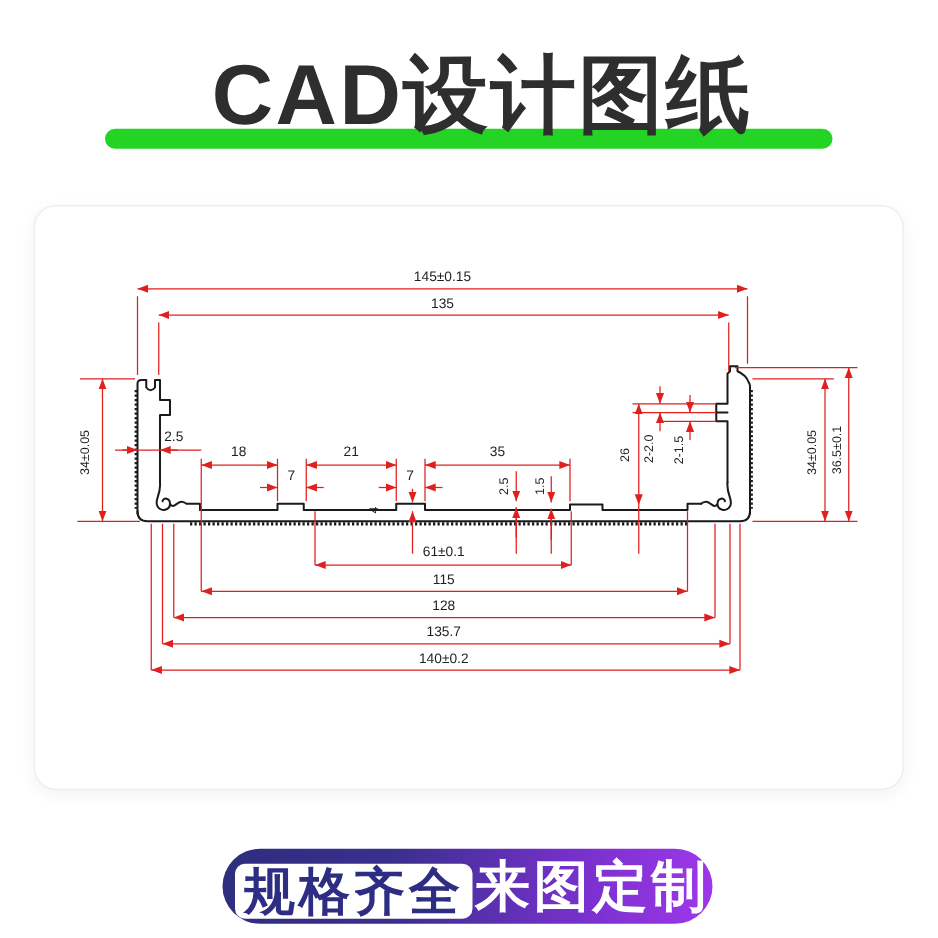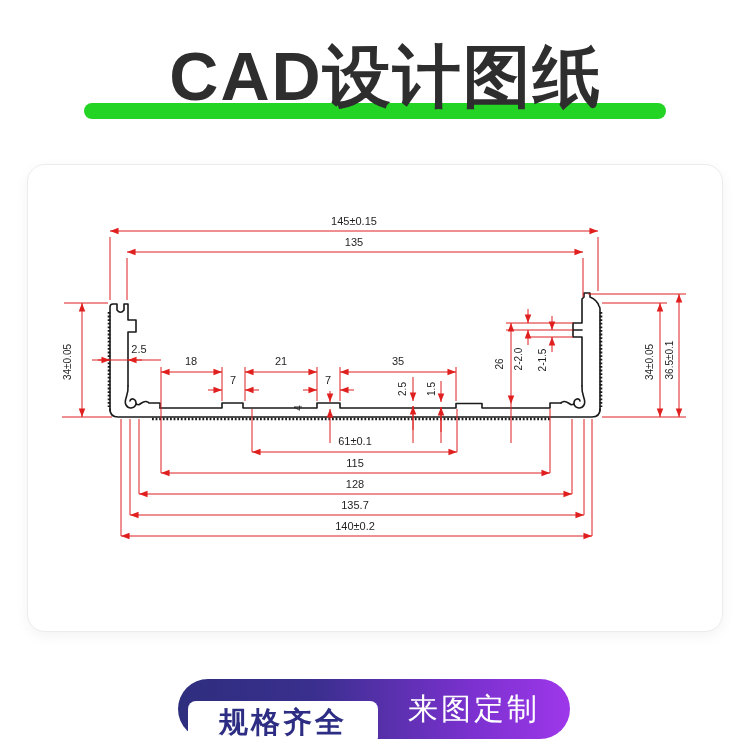--- a/index.html
+++ b/index.html
@@ -15,25 +15,25 @@
        background:#ffffff;border:1px solid #ececec;border-radius:18px;
        box-shadow:0 4px 14px rgba(0,0,0,0.05);}
   .cad-svg{position:absolute;left:0;top:0;width:750px;height:750px;z-index:3;}
   .prof{stroke:#1a1a1a;stroke-width:1.6;fill:none;stroke-linejoin:round;stroke-linecap:round;}
   .serr{stroke:#1a1a1a;stroke-width:2.6;fill:none;stroke-dasharray:1.8 1.8;}
   .dl{stroke:#e01f1f;stroke-width:1;fill:none;}
   .dt{font-size:11px;fill:#1f1f1f;text-anchor:middle;font-family:"Liberation Sans",sans-serif;}
   .dts{font-size:10px;fill:#1f1f1f;text-anchor:middle;font-family:"Liberation Sans",sans-serif;}
   .badge-pill{position:absolute;left:178px;top:679px;width:392px;height:60px;border-radius:30px;
        background:linear-gradient(90deg,#2e2e7e 0%,#3a2f8e 35%,#7b31cf 75%,#9e37ea 100%);z-index:4;}
-  .badge-white{position:absolute;left:10px;top:22px;width:190px;height:44px;background:#ffffff;
+  .badge-white{position:absolute;left:10px;top:12px;width:190px;height:44px;background:#ffffff;
        border-radius:8px;display:flex;align-items:center;justify-content:center;
-       font-size:29px;font-weight:700;color:#2d2d84;letter-spacing:3px;}
+       font-size:41px;font-weight:700;color:#2d2d84;letter-spacing:3px;}
   .badge-right{position:absolute;left:200px;top:0;width:192px;height:60px;display:flex;
-       align-items:center;justify-content:center;font-size:30px;font-weight:400;color:#ffffff;
+       align-items:center;justify-content:center;font-size:44px;font-weight:700;color:#ffffff;
        letter-spacing:3px;text-align:center;}
 </style>
 </head>
 <body>
 
 <div class="title-wrap">
   <div class="title-underline"></div>
   <h1 class="main-title">CAD设计图纸</h1>
 </div>
 

